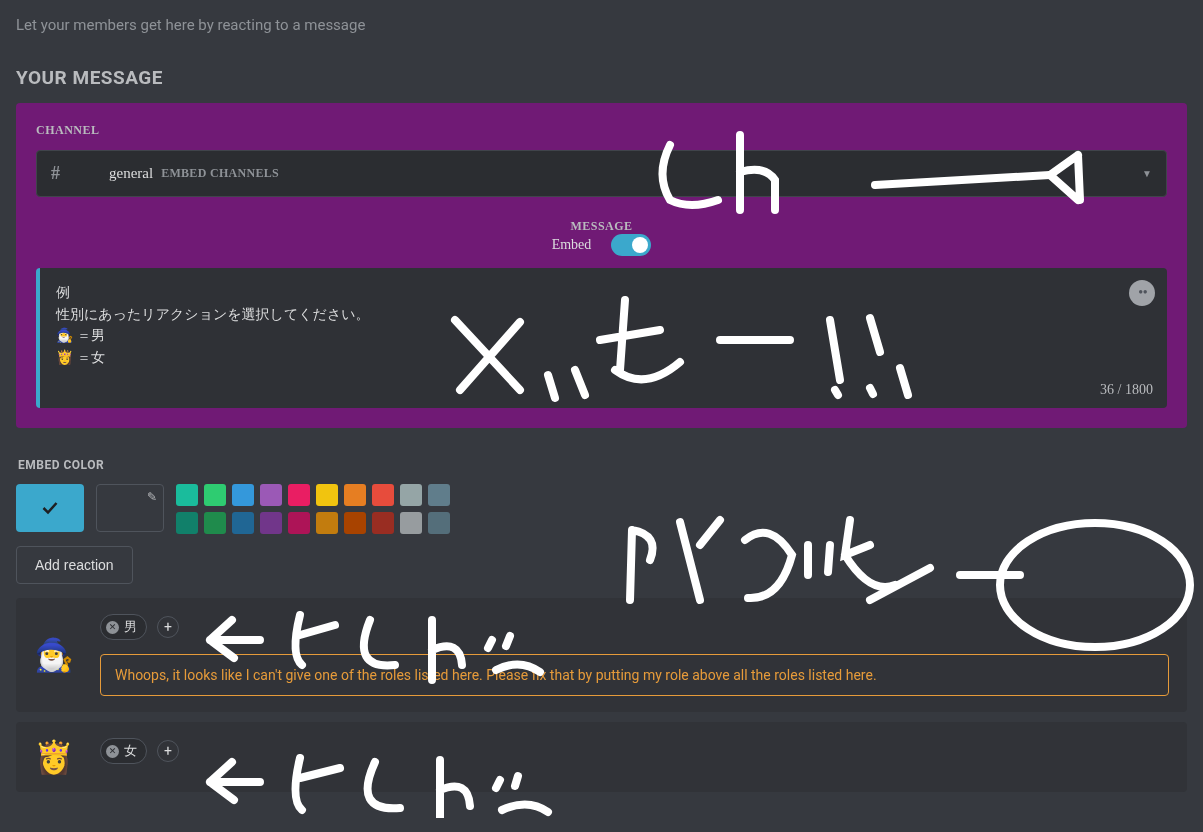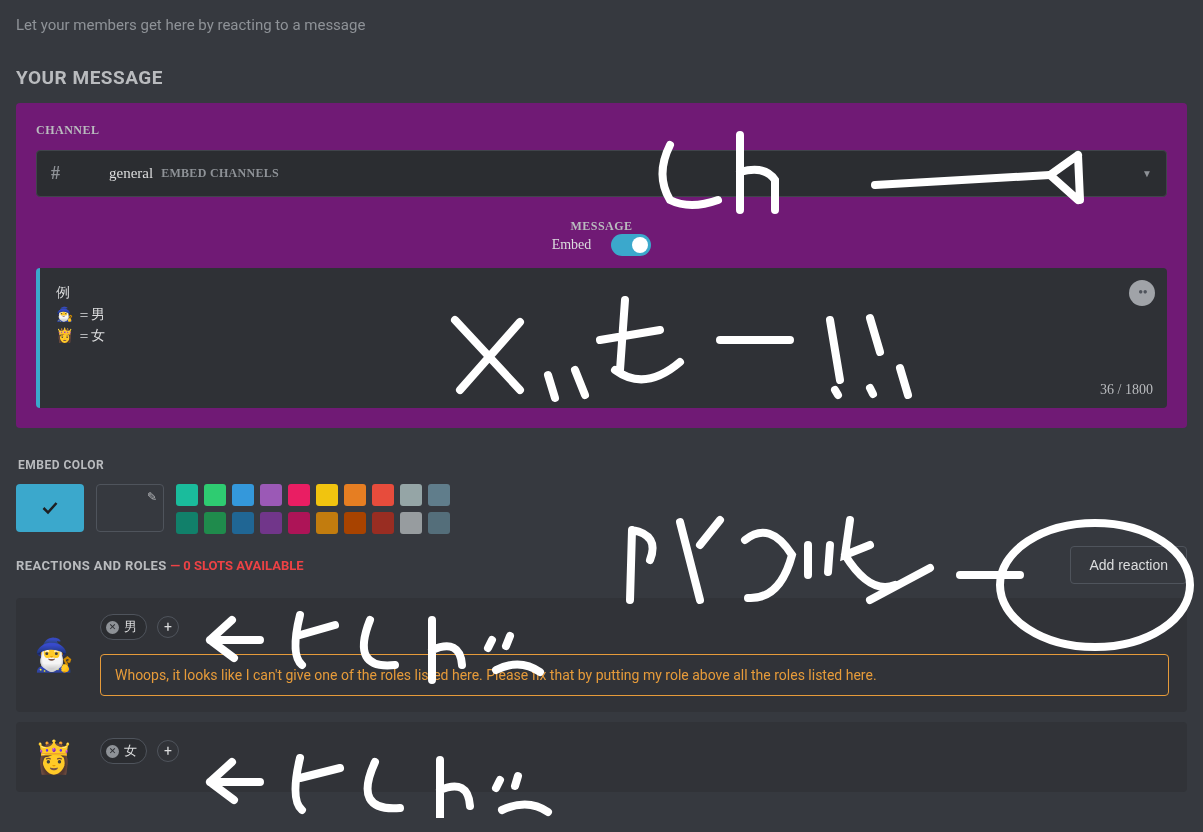--- a/index.html
+++ b/index.html
@@ -305,20 +305,21 @@
   <div class="message-row">
     <div class="sub-label" style="margin-bottom:0">MESSAGE</div>
     <div class="toggle-wrap">
       <span class="toggle-label">Embed</span>
       <div class="toggle"></div>
     </div>
   </div>
 
   <div class="embed-box">
     <div class="embed-line">例</div>
+    <div class="embed-line">性別にあったリアクションを選択してください。</div>
     <div class="embed-line">🧙‍♂️ ＝男</div>
     <div class="embed-line">👸 ＝女</div>
     <div class="embed-menu">• •</div>
     <div class="char-count">36 / 1800</div>
   </div>
 
 </div>
 
 <div class="sub-label" style="margin-left:2px">EMBED COLOR</div>
 <div class="embed-color-row">
@@ -348,24 +349,20 @@
       <div class="swatch" style="background: rgb(173, 20, 87);"></div>
       <div class="swatch" style="background: rgb(194, 124, 14);"></div>
       <div class="swatch" style="background: rgb(168, 67, 0);"></div>
       <div class="swatch" style="background: rgb(153, 45, 34);"></div>
       <div class="swatch" style="background: rgb(151, 156, 159);"></div>
       <div class="swatch" style="background: rgb(84, 110, 122);"></div>
     </div>
 </div>
 
 <div class="reactions-header">
-  <div>
-    <span class="rr-heading">REACTIONS AND ROLES</span>
-    <span class="slots">— 0 SLOTS AVAILABLE</span>
-  </div>
   <button class="add-reaction-btn">Add reaction</button>
 </div>
 
 <div id="reactions-list">
     <div class="reaction-panel">
       <div class="reaction-emoji">🧙‍♂️</div>
       <div>
         <div class="role-row">
           <div class="role-chip">
             <span class="x">✕</span>

